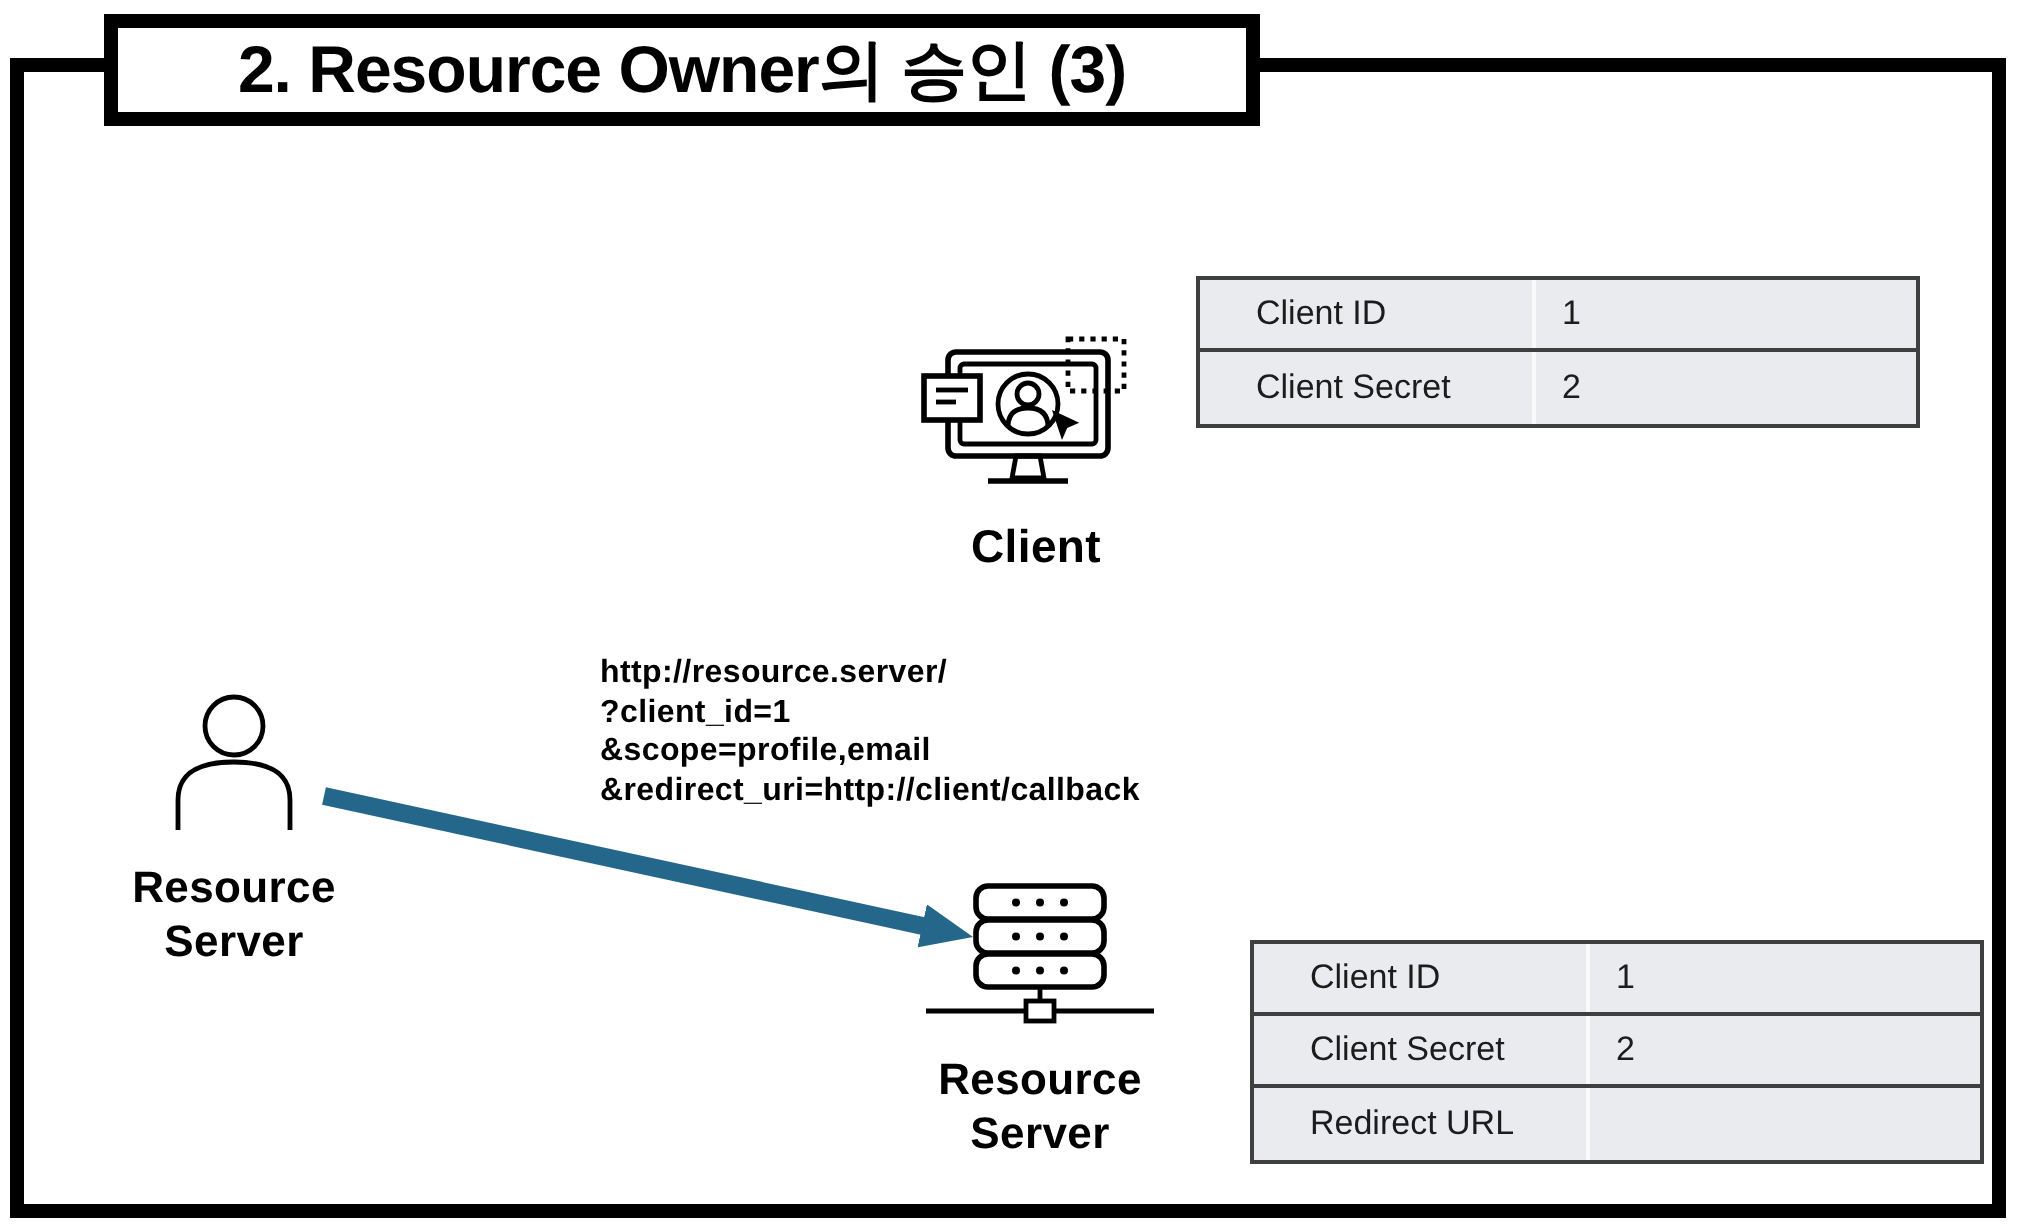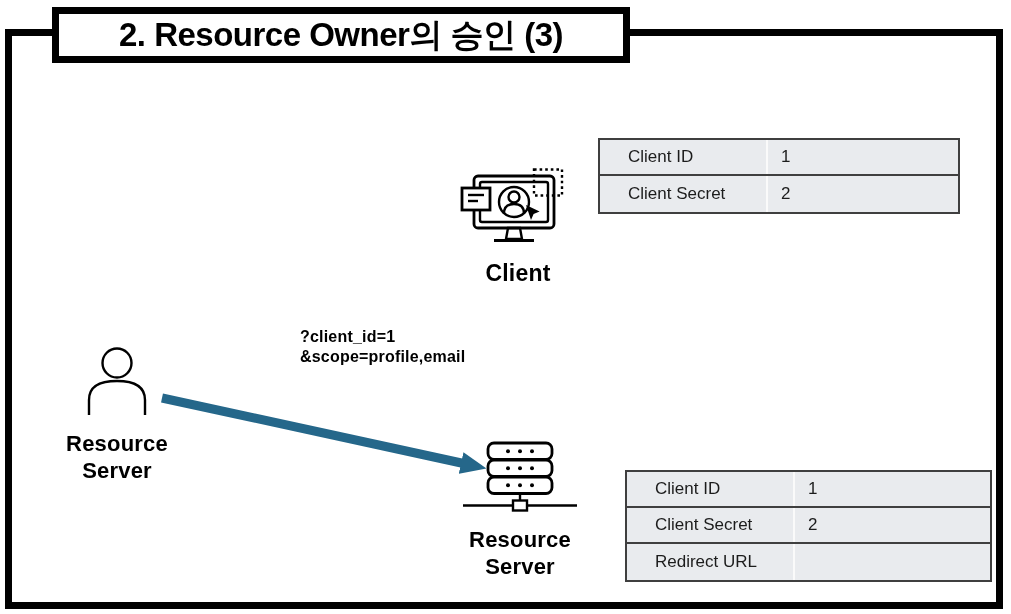--- a/index.html
+++ b/index.html
@@ -98,22 +98,24 @@
       <div class="t-key">Client ID</div>
       <div class="t-val">1</div>
     </div>
     <div class="t-row">
       <div class="t-key">Client Secret</div>
       <div class="t-val">2</div>
     </div>
   </div>
 
   <div class="url-block">
+    <div>http://resource.server/</div>
     <div>?client_id=1</div>
     <div>&amp;scope=profile,email</div>
+    <div>&amp;redirect_uri=http://client/callback</div>
   </div>
 
   <div class="icon" style="left:84px; top:347px; width:66px; height:68px;">
     <svg width="66" height="68" viewBox="0 0 66 68">
       <circle class="icon-stroke-thin" cx="33" cy="16" r="14.5"></circle>
       <path class="icon-stroke-thin" d="M5,68 L5,53 C5,39 16,34 33,34 C50,34 61,39 61,53 L61,68"></path>
     </svg>
   </div>
   <div class="label" style="left:37px; top:419px; width:160px;">
     <div>Resource</div>

